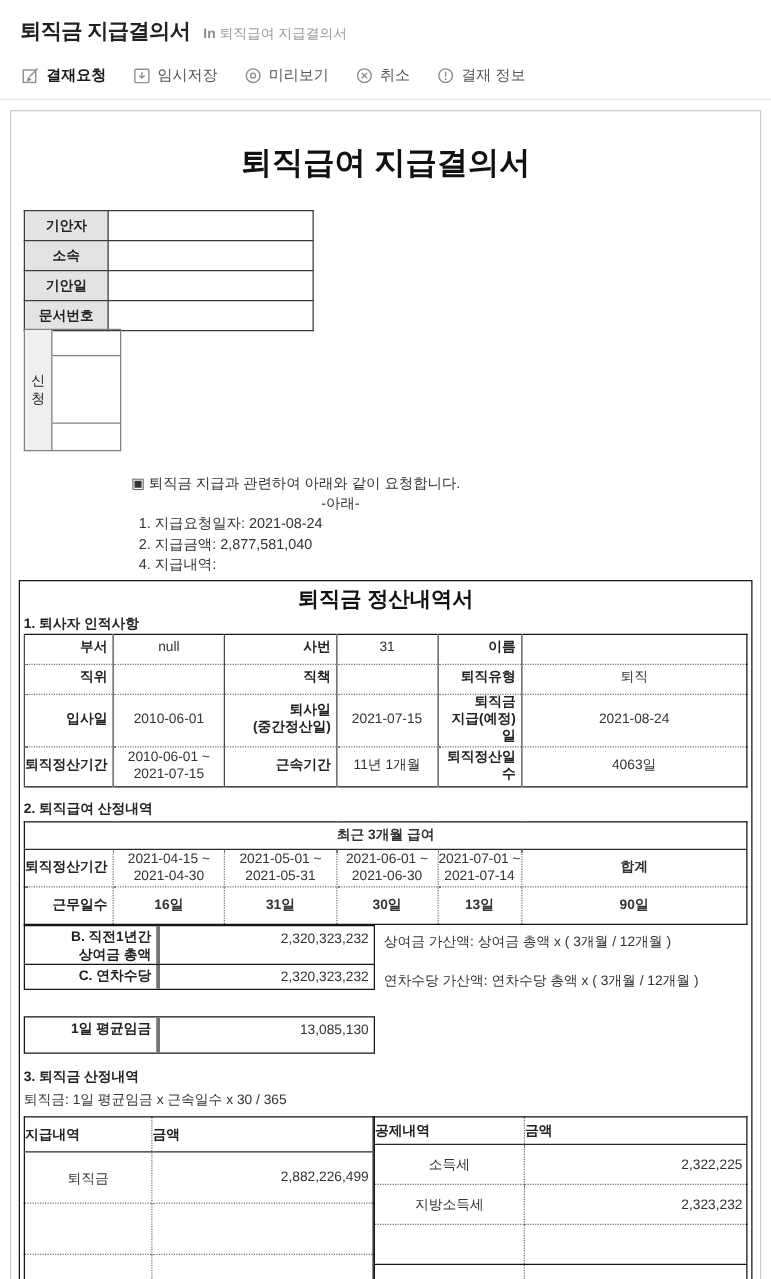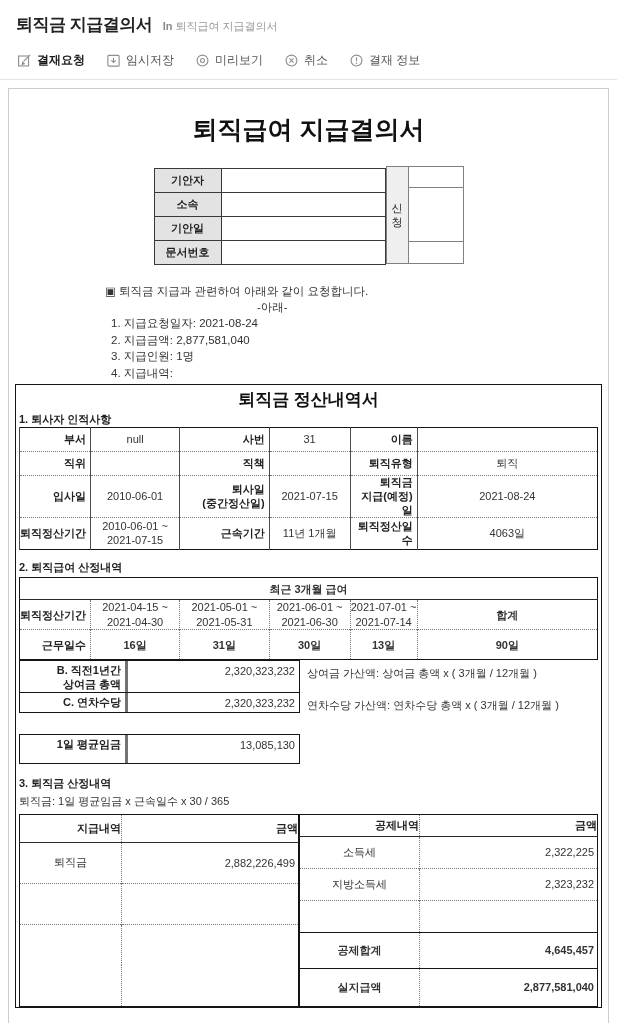--- a/index.html
+++ b/index.html
@@ -16,22 +16,22 @@
         font-family:inherit; font-size:12px; color:#555; cursor:pointer; padding:0; }
   .tb svg { width:15px; height:15px; stroke:#8f8f8f; fill:none; stroke-width:1.2; }
   .tb.primary span { font-weight:bold; color:#1a1a1a; }
   .tb-sep { border-top:1px solid #e4e4e4; }
   
   .card { position:absolute; top:88px; left:8px; right:8px; height:960px;
           border:1px solid #ccc; background:#fff; overflow:hidden; }
   .doc-title { margin-top:24px; text-align:center; font-size:25px; font-weight:bold;
                color:#111; letter-spacing:0px; }
   
-  .head-row { display:flex; justify-content:center; align-items:flex-start;
-              margin:22px 10px 0 10px; }
+  .head-row { display:flex; justify-content:flex-start; align-items:flex-start;
+              margin:22px 10px 0 10px;flex-direction:column; }
   table.info { border-collapse:collapse; width:232px; }
   table.info th, table.info td { border:1px solid #3a3a3a; height:24px; font-size:11px; }
   table.info th { background:#e3e3e3; width:67px; font-weight:bold; text-align:center; color:#222; }
   .approval-box { display:flex; width:78px; height:98px; margin-top:-2px; border:1px solid #808080; }
   .ab-label { width:22px; background:#efefef; border-right:1px solid #808080;
               display:flex; align-items:center; justify-content:center;
               font-size:11px; color:#222; white-space:pre-line; text-align:center; line-height:1.3; }
   .ab-cells { flex:1; display:flex; flex-direction:column; }
   .ab-cell { border-bottom:1px solid #808080; }
   .ab-cell:nth-child(1){ height:21px; } .ab-cell:nth-child(2){ flex:1; }
@@ -72,21 +72,21 @@
   .calc-row.rB .calc-table { border-bottom:none; }
   .calc-gap { height:21px; }
   .calc-row.avg { margin-bottom:10px; }
   .calc-row.avg .calc-table { height:30px; }
   
   .formula-line { font-size:11px; line-height:15px; margin:3px 0 5px; }
   .pay-wrap { display:flex; justify-content:space-between; }
   table.pay3 { border-collapse:collapse; table-layout:fixed; font-size:11px;
                border:1.5px solid #151515; }
   table.pay3.left { width:281px; } table.pay3.right { width:300px; }
-  table.pay3 th { font-weight:bold; text-align:right; height:22px;
+  table.pay3 th { font-weight:bold; text-align:left; height:22px;
                   border-bottom:1px solid #2a2a2a; color:#222;margin-top:16px; }
   table.pay3 td { height:32px; color:#333; }
   table.pay3 td.lab { text-align:center; }
   table.pay3 td.num { text-align:right; padding-right:3px; }
   table.pay3 th + th, table.pay3 td + td { border-left:1px dotted #777; }
   table.pay3 tr.d + tr.d td { border-top:1px dotted #777; }
   table.pay3 tr.total td { border-top:1.5px solid #151515; border-bottom:1.5px solid #151515;
                            height:36px; }
   table.pay3 tr.total td.lab, table.pay3 tr.net td.lab { font-weight:bold; }
   table.pay3 tr.total td.num, table.pay3 tr.net td.num { font-weight:bold; }
@@ -178,21 +178,20 @@
       </div>
     </div>
   </div>
 
   <div class="intro">
     <p class="l1">▣ 퇴직금 지급과 관련하여 아래와 같이 요청합니다.</p>
     <p class="l2">-아래-</p>
     <ul>
       <li>1. 지급요청일자: 2021-08-24</li>
       <li>2. 지급금액: 2,877,581,040</li>
-      <li>3. 지급인원: 1명</li>
       <li>4. 지급내역:</li>
     </ul>
   </div>
 
   <div class="statement">
     <div class="st-title">퇴직금 정산내역서</div>
 
     <div class="sec-h">1. 퇴사자 인적사항</div>
     <table class="grid6 s1">
       <colgroup>

